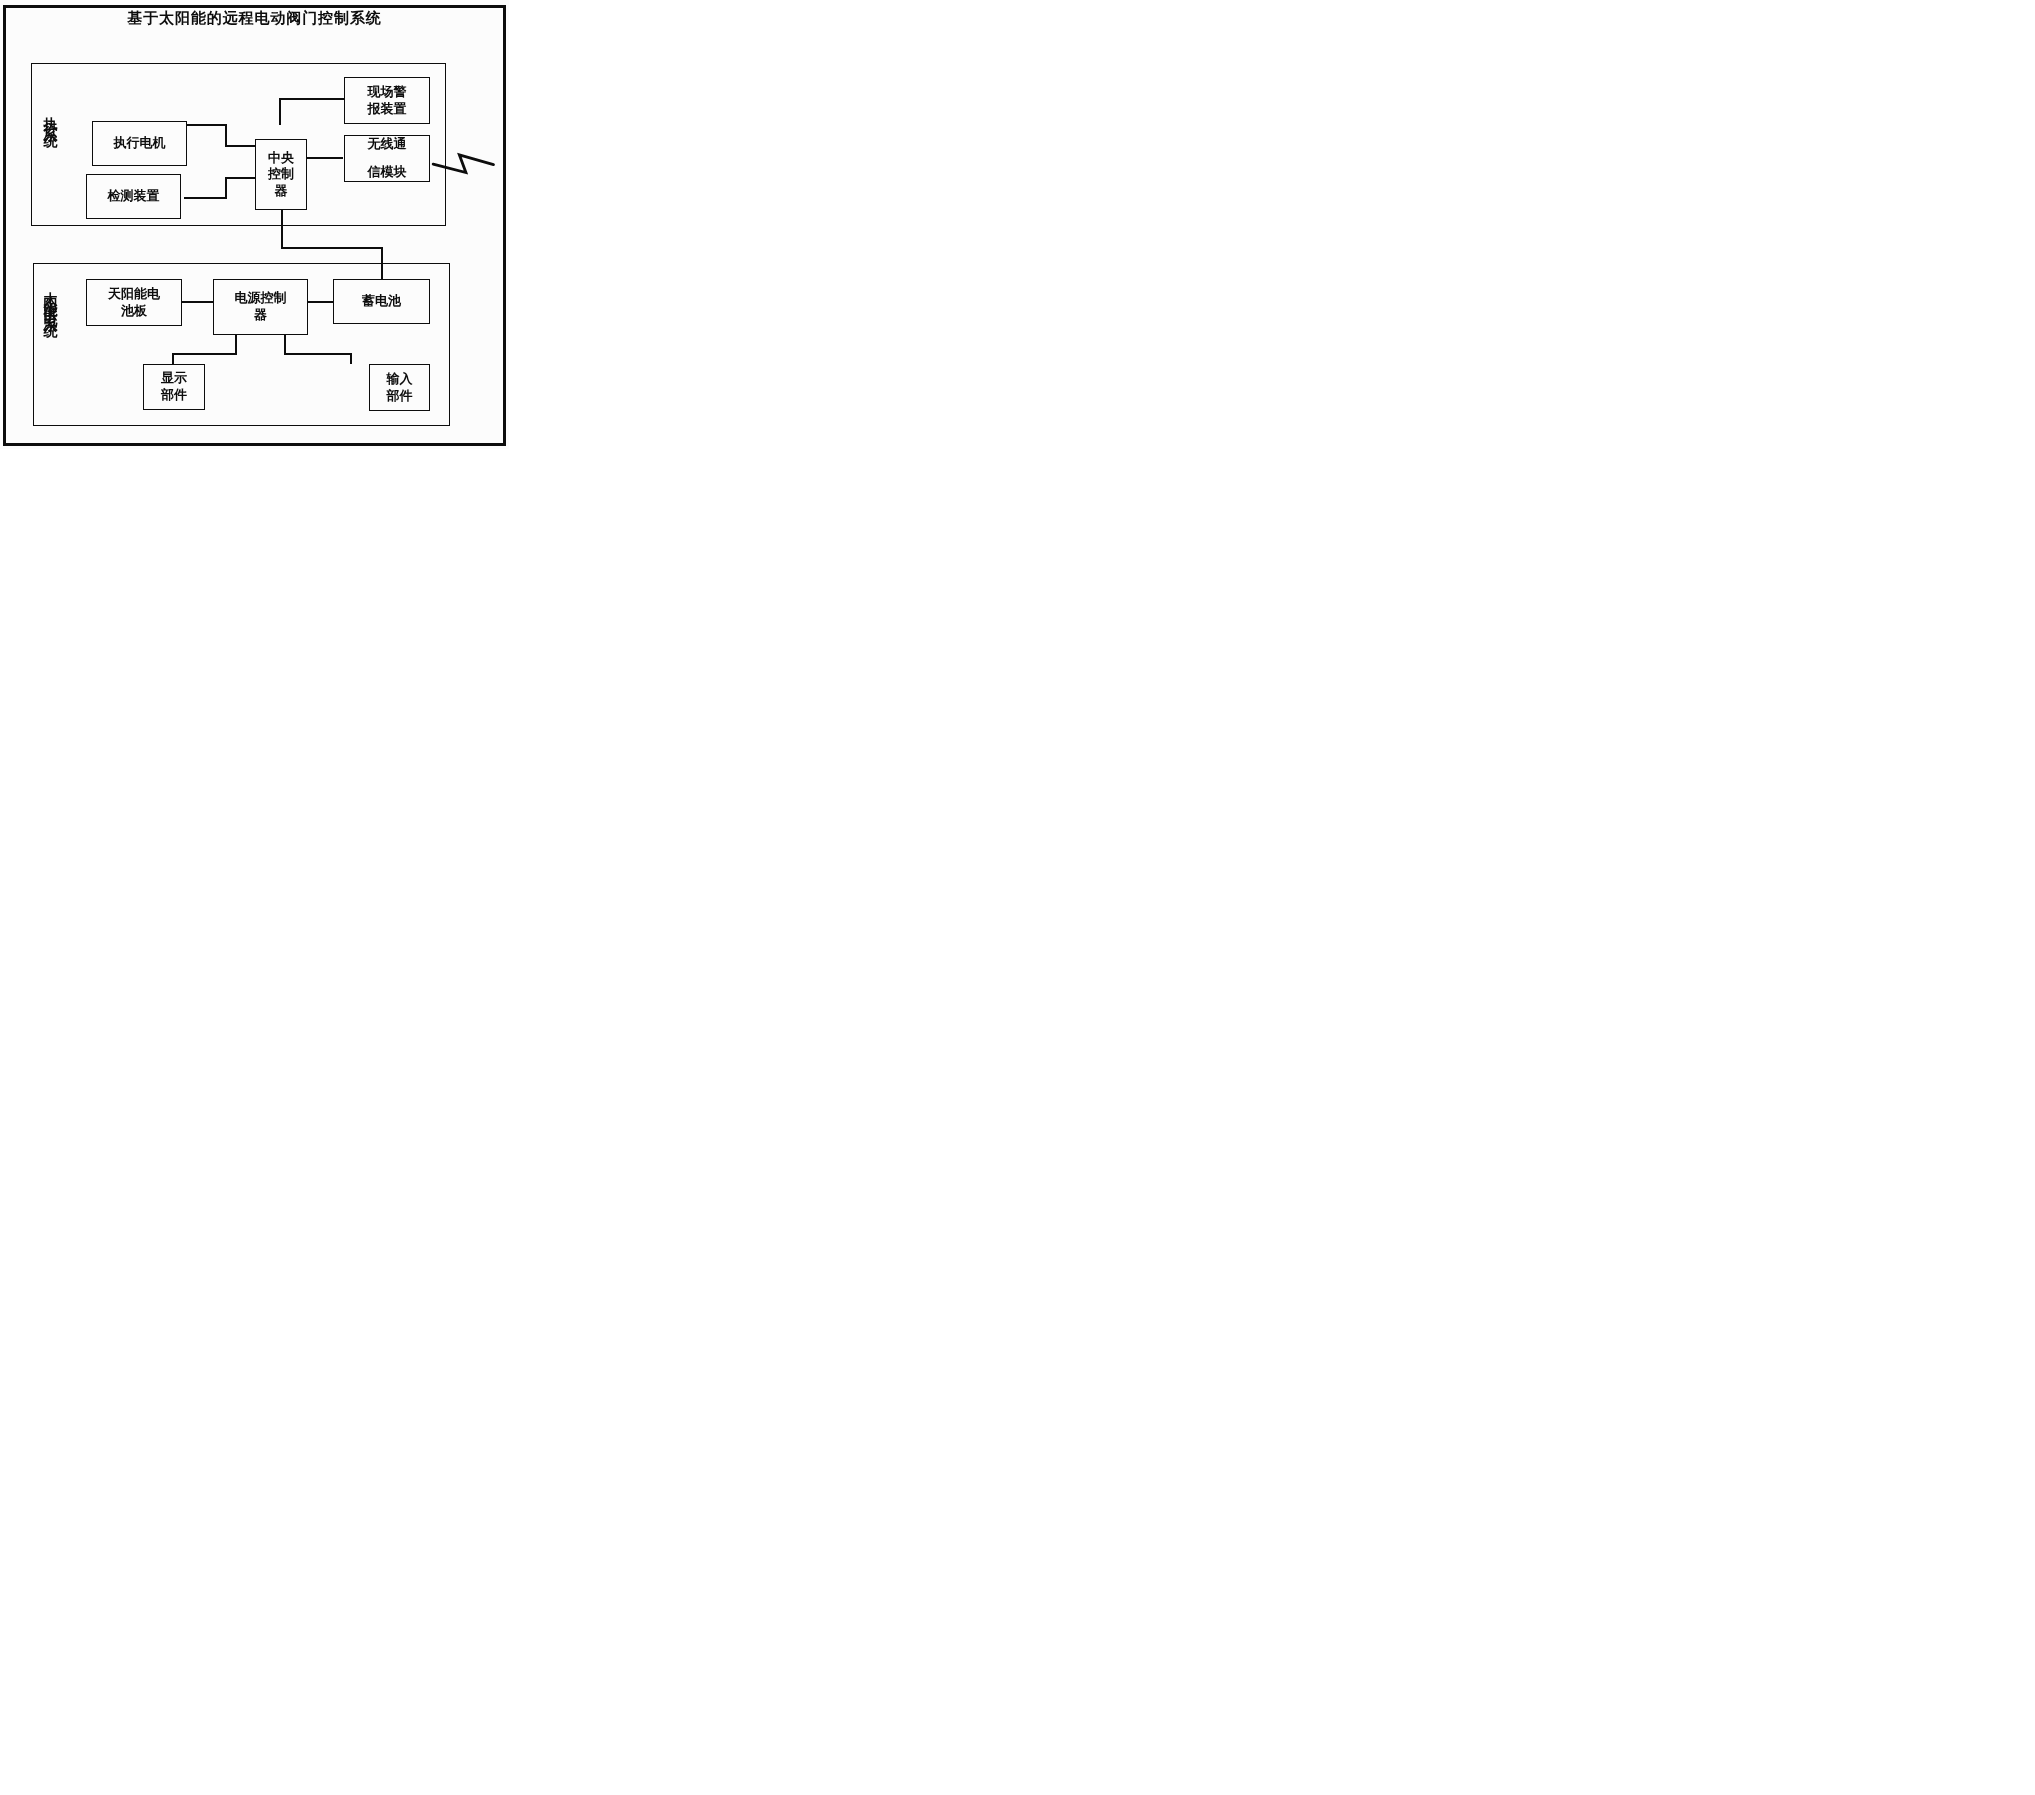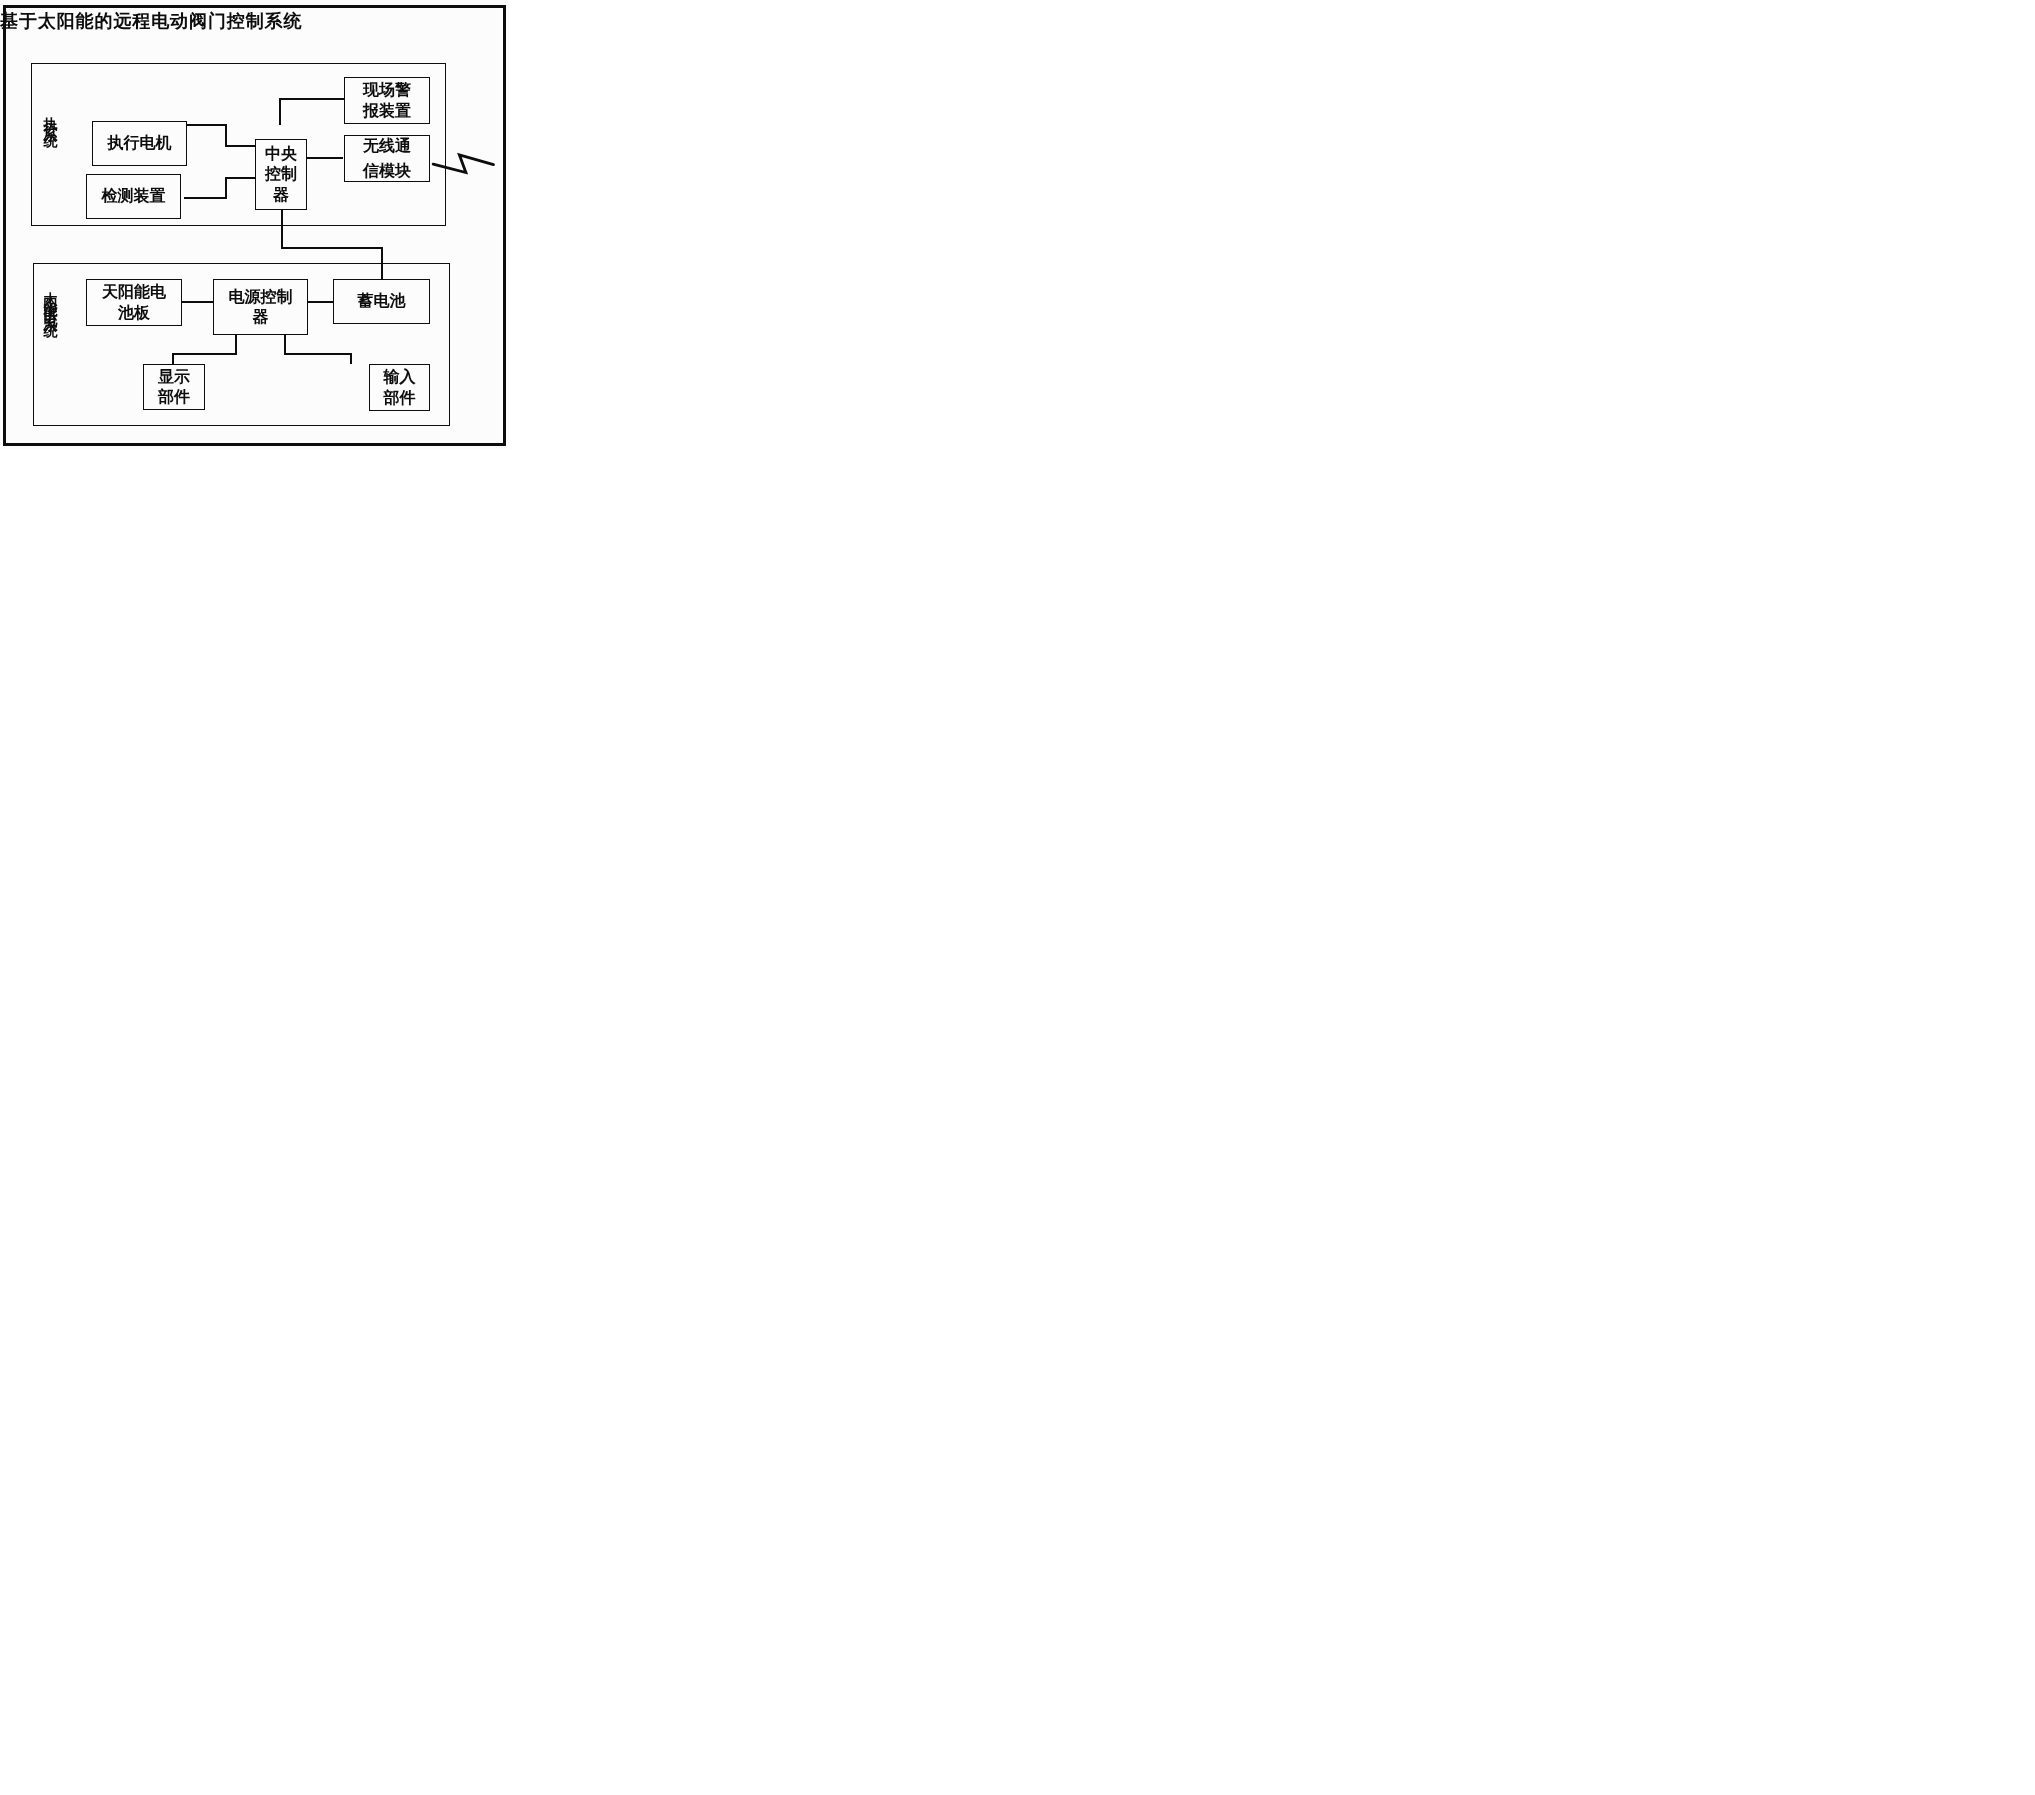--- a/index.html
+++ b/index.html
@@ -10,39 +10,39 @@
     font-family:"Liberation Serif","DejaVu Serif",serif;
     color:#0d0d0d;
     overflow:hidden;
   }
   .outer-border{
     position:absolute;left:2.8px;top:5.1px;width:497px;height:435px;
     border:3.3px solid #0d0d0d;background:transparent;
   }
   .diagram-title{
     position:absolute;left:0;top:9.4px;width:509px;
-    font-size:18px;font-weight:700;letter-spacing:0.9px;
+    text-align:center;font-size:15px;font-weight:700;letter-spacing:0.9px;
   }
   .frame{
     position:absolute;border:1.4px solid #0d0d0d;background:transparent;
   }
   .frame-exec{left:31px;top:63px;width:413px;height:161px;}
   .frame-solar{left:33px;top:263px;width:415px;height:161px;}
   .vlabel{
     position:absolute;
     writing-mode:vertical-rl;text-orientation:upright;
     font-size:14px;letter-spacing:5.1px;line-height:1;
     font-weight:600;
   }
   .vlabel-exec{left:43px;top:106px;height:94px;}
   .vlabel-solar{left:43px;top:281px;height:145px;}
   .node{
     position:absolute;border:1.9px solid #0d0d0d;background:#fcfcfc;
     display:flex;flex-direction:column;align-items:center;justify-content:center;
-    font-size:16px;line-height:1.28;text-align:center;font-weight:600;
+    font-size:13px;line-height:1.28;text-align:center;font-weight:600;
   }
   .node span{display:block;white-space:nowrap;}
   .box-motor   {left:92px;top:121px;width:93px;height:43px;}
   .box-detector{left:86px;top:174px;width:93px;height:43px;}
   .box-cc      {left:255px;top:139px;width:50px;height:69px;}
   .box-alarm   {left:344px;top:77px;width:84px;height:45px;}
   .box-wireless{left:344px;top:135px;width:84px;height:45px;justify-content:space-between;}
   .box-panel   {left:86px;top:279px;width:94px;height:45px;}
   .box-power   {left:213px;top:279px;width:93px;height:54px;}
   .box-battery {left:333px;top:279px;width:95px;height:43px;}

